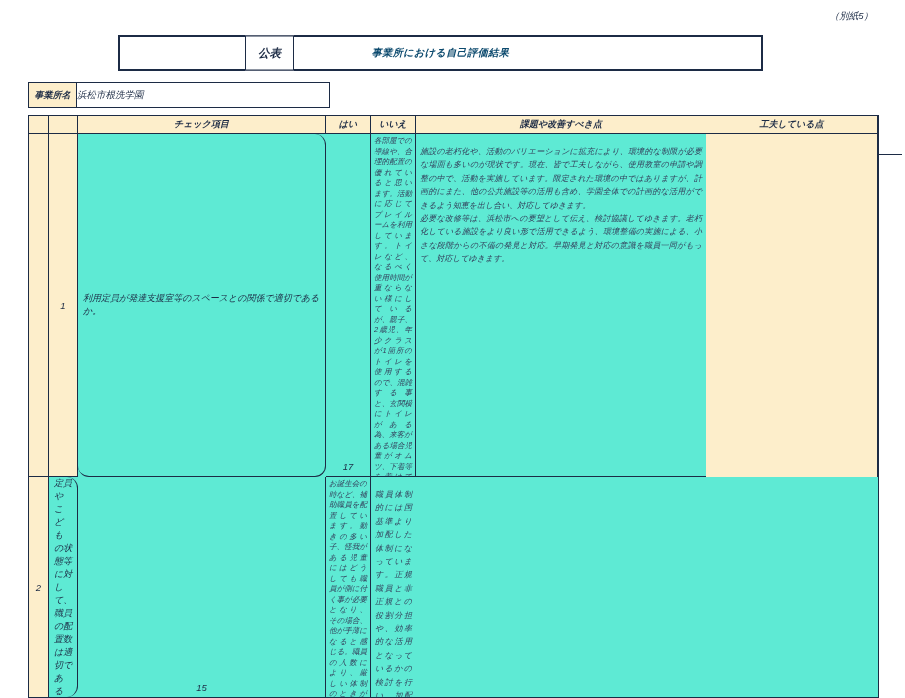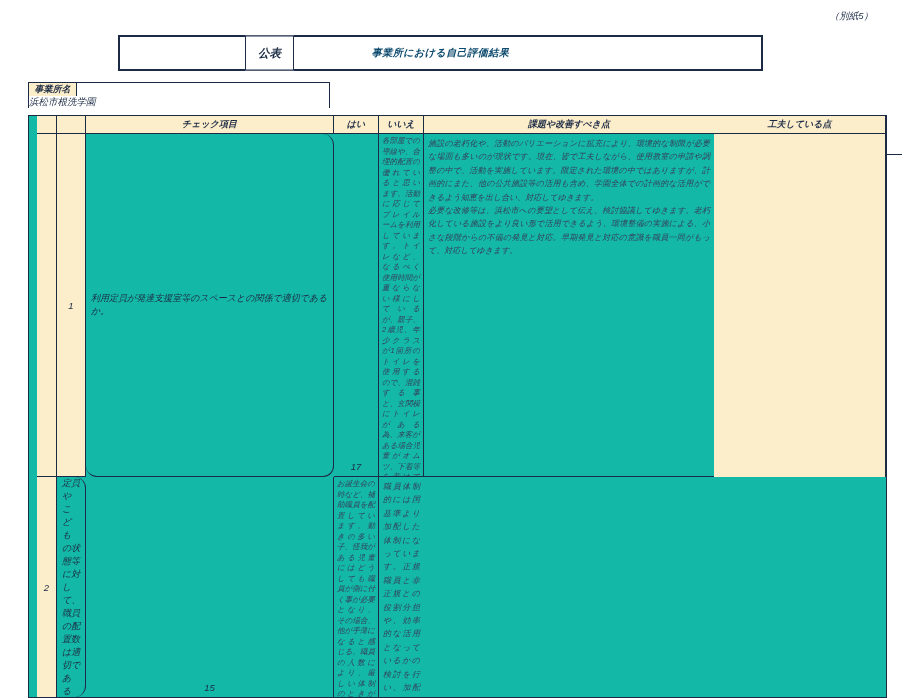--- a/index.html
+++ b/index.html
@@ -17,21 +17,21 @@
     border:1.5px solid #1c2b45;padding:9px 12px;font-size:11.5px;font-weight:600;color:#1c2b45;
     background:#fff;
   }
   .page-title{
     position:absolute;left:0;top:0;width:100%;height:100%;
     display:flex;align-items:center;justify-content:center;
     font-size:10px;font-weight:600;color:#0c4a6e;letter-spacing:.5px;
   }
   .office-row{
     position:absolute;left:28px;top:82px;width:302px;height:26px;
-    border:1.5px solid #1c2b45;box-sizing:border-box;display:flex;flex-direction:column;
+    border:1.5px solid #1c2b45;box-sizing:border-box;display:flex;
   }
   .office-label{
     width:47px;background:#fdeecb;border-right:1px solid #1c2b45;
     display:flex;align-items:center;justify-content:center;
     font-size:9px;font-weight:600;color:#1c2b45;
   }
   .office-value{
     flex:1;display:flex;align-items:center;
     font-size:9.5px;color:#1c2b45;background:#fff;
   }
@@ -40,22 +40,21 @@
   .publish-date{
     display:inline-block;width:190px;border-bottom:1.5px solid #1c2b45;
     padding:0 0 2px 4px;margin-left:3px;
   }
   .eval-table{
     position:absolute;left:28px;top:115px;width:849px;height:581px;
     border:1.5px solid #1c2b45;box-sizing:content-box;
     display:grid;
     grid-template-columns:20px 29px 248px 45px 45px 290px 172px;
     grid-template-rows:18px 343px 220px;
-    background:#14b8a6;
-    padding-left:8px;
+    background:#5eead4;
   }
   .cell{
     border-right:1px solid #1c2b45;border-bottom:1px solid #1c2b45;
     box-sizing:border-box;overflow:hidden;
   }
   .cell.last-col{border-right:none;}
   .cell.last-row{border-bottom:none;}
   .cream{background:#fdeecb;}
   .hcell{
     display:flex;align-items:center;justify-content:center;
@@ -72,21 +71,21 @@
   .count-cell{
     display:flex;align-items:flex-end;justify-content:center;
     padding-bottom:4px;font-size:9.5px;color:#1c2b45;
   }
   .efforts-cell{
     padding:2px 3px;font-size:7.5px;line-height:10.5px;
     text-align:justify;color:#33405c;
   }
   .issues-cell{
     padding:3px 4px;font-size:8px;line-height:13.4px;
-    text-align:justify;color:#33405c;white-space:pre-wrap;
+    text-align:justify;color:#33405c;white-space:pre-wrap;margin-top:8px;
   }
 </style>
 </head>
 <body>
 
 <div class="page">
 
   <div class="corner-note">（別紙5）</div>
 
   <div class="header-box">

